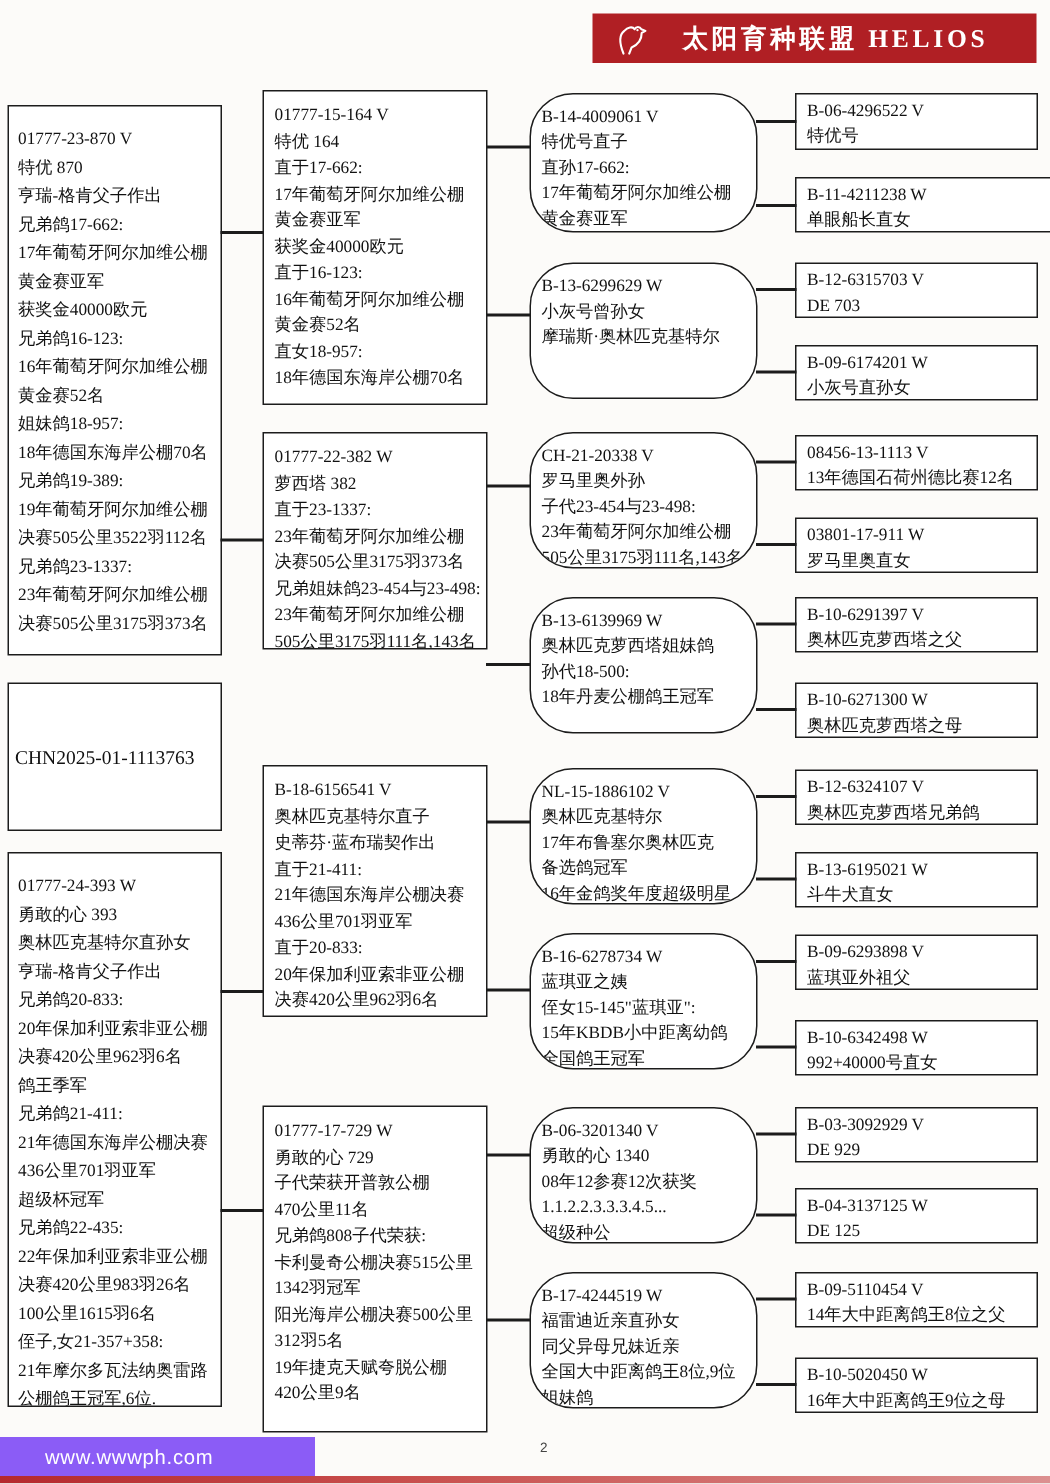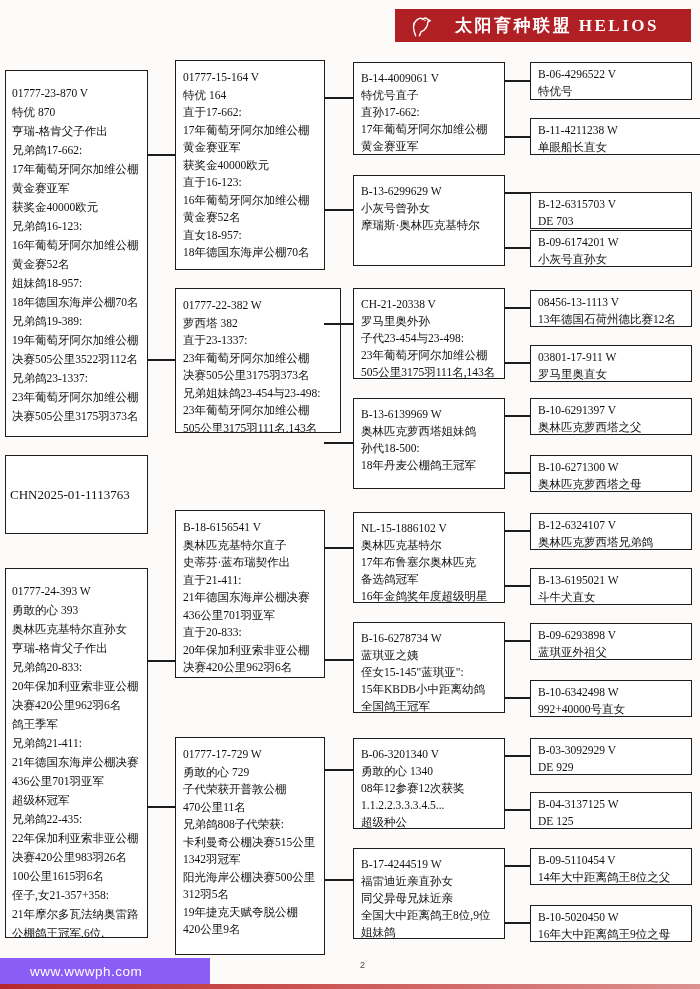--- a/index.html
+++ b/index.html
@@ -8,21 +8,21 @@
   
   .banner{position:absolute;left:395px;top:9px;width:296px;height:33px;background:#b01f24;
           display:flex;align-items:center;gap:22px;padding-left:12px;box-sizing:border-box;color:#fff;}
   .banner .logo{display:flex;align-items:center;}
   .banner .brand{font-size:17px;letter-spacing:2.5px;font-weight:600;white-space:nowrap;}
   
   .box{position:absolute;background:#fff;border:1.6px solid #1c1c1c;box-sizing:border-box;overflow:hidden;}
   .box .ln{white-space:nowrap;color:#111;}
   .col-a{padding:13px 2px 3px 6px;}  .col-a .ln{line-height:19px;font-size:11.5px;}
   .col-b{padding:8px 2px 3px 7px;}   .col-b .ln{line-height:17.5px;font-size:11.5px;}
-  .col-c{padding:7px 2px 3px 7px;}   .col-c .ln{line-height:17px;font-size:11.5px;}
+  .col-c{padding:7px 2px 3px 7px;border-radius:29px;}   .col-c .ln{line-height:17px;font-size:11.5px;}
   .col-d{padding:3px 2px 2px 7px;}   .col-d .ln{line-height:16.5px;font-size:11.5px;}
   .subject{display:flex;align-items:center;padding:0 2px 0 4px;}
   .subject span{font-size:13px;color:#111;white-space:nowrap;}
   .connector{position:absolute;height:2px;background:#1c1c1c;}
   
   .webbar{position:absolute;left:0;top:958px;width:210px;height:26px;background:#8b5cf6;color:#fff;
           display:flex;align-items:center;padding-left:30px;box-sizing:border-box;
           font-family:"Liberation Sans","DejaVu Sans",sans-serif;font-size:13.5px;letter-spacing:.5px;}
   .bottomstrip{position:absolute;left:0;top:984px;width:700px;height:5px;
                background:linear-gradient(90deg,#b5292e 0%,#c9504e 40%,#dc9090 100%);}
@@ -57,21 +57,21 @@
       <div class="ln">黄金赛52名</div>
       <div class="ln">姐妹鸽18-957:</div>
       <div class="ln">18年德国东海岸公棚70名</div>
       <div class="ln">兄弟鸽19-389:</div>
       <div class="ln">19年葡萄牙阿尔加维公棚</div>
       <div class="ln">决赛505公里3522羽112名</div>
       <div class="ln">兄弟鸽23-1337:</div>
       <div class="ln">23年葡萄牙阿尔加维公棚</div>
       <div class="ln">决赛505公里3175羽373名</div>
     </div>
-  <div class="box col-a subject" style="left:5px;top:455px;width:143px;height:79px">
+  <div class="box col-a subject" style="left:5px;top:455px;width:143px;height:99px">
     <span>CHN2025-01-1113763</span>
   </div>
   <div class="box col-a" style="left:5px;top:568px;width:143px;height:370px">
       <div class="ln">01777-24-393 W</div>
       <div class="ln">勇敢的心 393</div>
       <div class="ln">奥林匹克基特尔直孙女</div>
       <div class="ln">亨瑞-格肯父子作出</div>
       <div class="ln">兄弟鸽20-833:</div>
       <div class="ln">20年保加利亚索非亚公棚</div>
       <div class="ln">决赛420公里962羽6名</div>
@@ -95,21 +95,21 @@
       <div class="ln">直于17-662:</div>
       <div class="ln">17年葡萄牙阿尔加维公棚</div>
       <div class="ln">黄金赛亚军</div>
       <div class="ln">获奖金40000欧元</div>
       <div class="ln">直于16-123:</div>
       <div class="ln">16年葡萄牙阿尔加维公棚</div>
       <div class="ln">黄金赛52名</div>
       <div class="ln">直女18-957:</div>
       <div class="ln">18年德国东海岸公棚70名</div>
     </div>
-  <div class="box col-b" style="left:175px;top:288px;width:166px;height:145px">
+  <div class="box col-b" style="left:175px;top:288px;width:150px;height:145px">
       <div class="ln">01777-22-382 W</div>
       <div class="ln">萝西塔 382</div>
       <div class="ln">直于23-1337:</div>
       <div class="ln">23年葡萄牙阿尔加维公棚</div>
       <div class="ln">决赛505公里3175羽373名</div>
       <div class="ln">兄弟姐妹鸽23-454与23-498:</div>
       <div class="ln">23年葡萄牙阿尔加维公棚</div>
       <div class="ln">505公里3175羽111名,143名</div>
     </div>
   <div class="box col-b" style="left:175px;top:510px;width:150px;height:168px">
@@ -194,21 +194,21 @@
     </div>
 
   <div class="box col-d" style="left:530px;top:62px;width:162px;height:38px">
       <div class="ln">B-06-4296522 V</div>
       <div class="ln">特优号</div>
     </div>
   <div class="box col-d" style="left:530px;top:118px;width:188px;height:37px">
       <div class="ln">B-11-4211238 W</div>
       <div class="ln">单眼船长直女</div>
     </div>
-  <div class="box col-d" style="left:530px;top:192px;width:162px;height:37px">
+  <div class="box col-d" style="left:530px;top:175px;width:162px;height:37px">
       <div class="ln">B-12-6315703 V</div>
       <div class="ln">DE  703</div>
     </div>
   <div class="box col-d" style="left:530px;top:230px;width:162px;height:37px">
       <div class="ln">B-09-6174201 W</div>
       <div class="ln">小灰号直孙女</div>
     </div>
   <div class="box col-d" style="left:530px;top:290px;width:162px;height:37px">
       <div class="ln">08456-13-1113 V</div>
       <div class="ln">13年德国石荷州德比赛12名</div>

